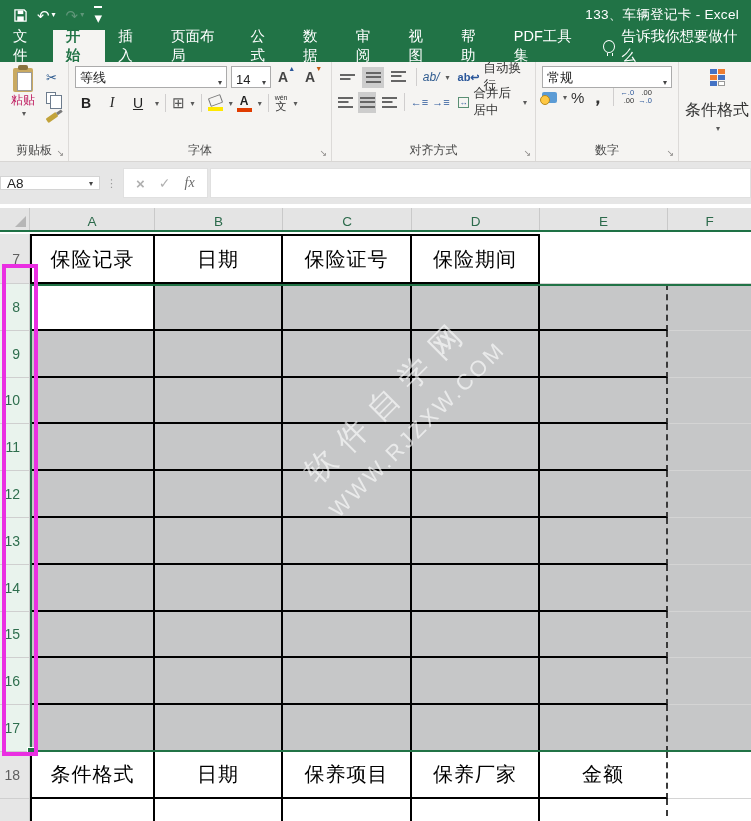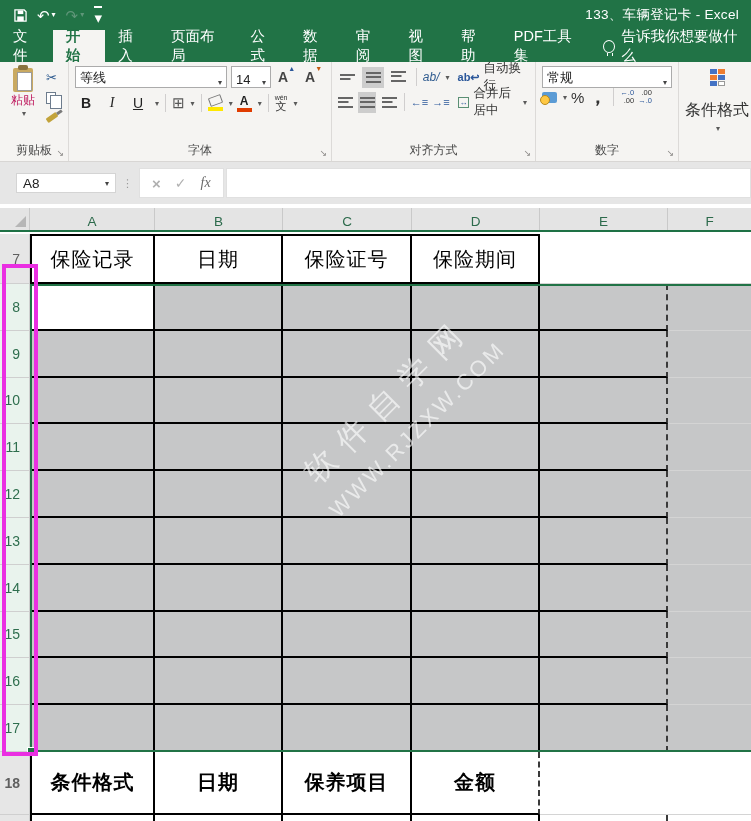--- a/index.html
+++ b/index.html
@@ -101,21 +101,21 @@
   .dec .arr { color:#2b579a; }
 
   
   .cf-group { border-right:none; padding-left:6px; }
   .cf-ic { display:grid; grid-template-columns:7px 7px; grid-auto-rows:5px; gap:1px; margin-top:4px; }
   .cf-ic i { display:block; }
   .cf-label { font-size:16px; color:#333; margin-top:14px; white-space:nowrap; }
 
   
   .formulabar { position:absolute; left:0; top:162px; width:751px; height:42px; background:#e6e6e6; display:flex; align-items:center; }
-  .namebox { margin-left:16px; width:100px; height:20px; background:#fff; border:1px solid #d4d4d4; display:flex; align-items:center; justify-content:space-between; padding:0 6px; font-size:13.5px; color:#222; }
+  .namebox { margin-left:0; width:100px; height:14px; background:#fff; border:1px solid #d4d4d4; display:flex; align-items:center; justify-content:space-between; padding:0 6px; font-size:13.5px; color:#222; }
   .fdots { color:#9a9a9a; font-size:11px; margin:0 6px; }
   .fbtns { height:30px; background:#fff; border:1px solid #e0e0e0; display:flex; align-items:center; gap:14px; padding:0 12px; }
   .fx-x { color:#b0b0b0; font-size:15px; font-weight:bold; }
   .fx-check { color:#b0b0b0; font-size:14px; }
   .fx-fx { color:#6a6a6a; font-size:14px; font-style:italic; font-family:"Liberation Serif",serif; }
   .finput { flex:1; height:30px; background:#fff; margin-left:2px; border:1px solid #e0e0e0; }
 
   
   .sheet { position:absolute; left:0; top:204px; width:751px; height:617px; background:#fff; }
   .colheaders { position:absolute; left:0; top:4px; width:751px; height:24px; display:flex; background:#e4e4e4; border-bottom:2px solid #1e7145; }
@@ -129,21 +129,21 @@
   .rh { width:30px; background:#e6e6e6; border-bottom:1px solid #cfcfcf; border-right:1px solid #cfcfcf; display:flex; align-items:center; justify-content:flex-end; padding-right:9px; font-size:14px; color:#5f5f5f; }
   .rh.selh { background:#e9f3ed; color:#2e6e4e; }
   .c { border-right:2px solid #000; border-bottom:2px solid #000; background:#fff; display:flex; align-items:center; justify-content:center; font-size:20px; color:#000; }
   .c.first { border-left:2px solid #000; }
   .c.dash { border-right:2px dashed #3a3a3a; }
   .toprow .c { border-top:2px solid #000; }
   .fcell { flex:1; background:#fff; border-bottom:1px solid #d4d4d4; }
   .selrow .c { background:#c6c7c8; }
   .selrow .fcell { background:#c6c7c8; }
   .selrow .c.active-cell { background:#fff; }
-  .h50 { height:50px; } .h47 { height:46.8px; } .h48 { height:63px;font-weight:bold; } .hrest { height:28px; }
+  .h50 { height:50px; } .h47 { height:46.8px; } .h48 { height:47px; } .hrest { height:28px; }
   .hdr-cell { font-size:20px; letter-spacing:1px; }
 
   
   .sel-overlay { position:absolute; left:30px; top:80px; width:721px; height:468px; border:2.5px solid #217346; border-right:none; pointer-events:none; z-index:4; }
   .fill-handle { position:absolute; left:-5px; bottom:-5px; width:8px; height:8px; background:#217346; border:1.5px solid #fff; }
 
   
   .watermark { position:absolute; left:225px; top:170px; width:350px; transform:rotate(-45deg); text-align:center; color:rgba(255,255,255,0.62); pointer-events:none; z-index:3; }
   .wm1 { font-size:31px; letter-spacing:13px; white-space:nowrap; }
   .wm2 { font-size:22px; letter-spacing:3px; margin-top:8px; white-space:nowrap; }
@@ -489,20 +489,21 @@
           <div class="c w-d"></div>
           <div class="c w-e dash"></div>
           <div class="fcell"></div>
       </div>
 
       <div class="grid-row h48">
         <div class="rh">18</div>
         <div class="c first w-a hdr-cell">条件格式</div>
         <div class="c w-b hdr-cell">日期</div>
         <div class="c w-c hdr-cell">保养项目</div>
+        <div class="c w-d hdr-cell">保养厂家</div>
         <div class="c w-e hdr-cell dash">金额</div>
         <div class="fcell"></div>
       </div>
 
       <div class="grid-row hrest">
         <div class="rh"></div>
         <div class="c first w-a"></div>
           <div class="c w-b"></div>
           <div class="c w-c"></div>
           <div class="c w-d"></div>

